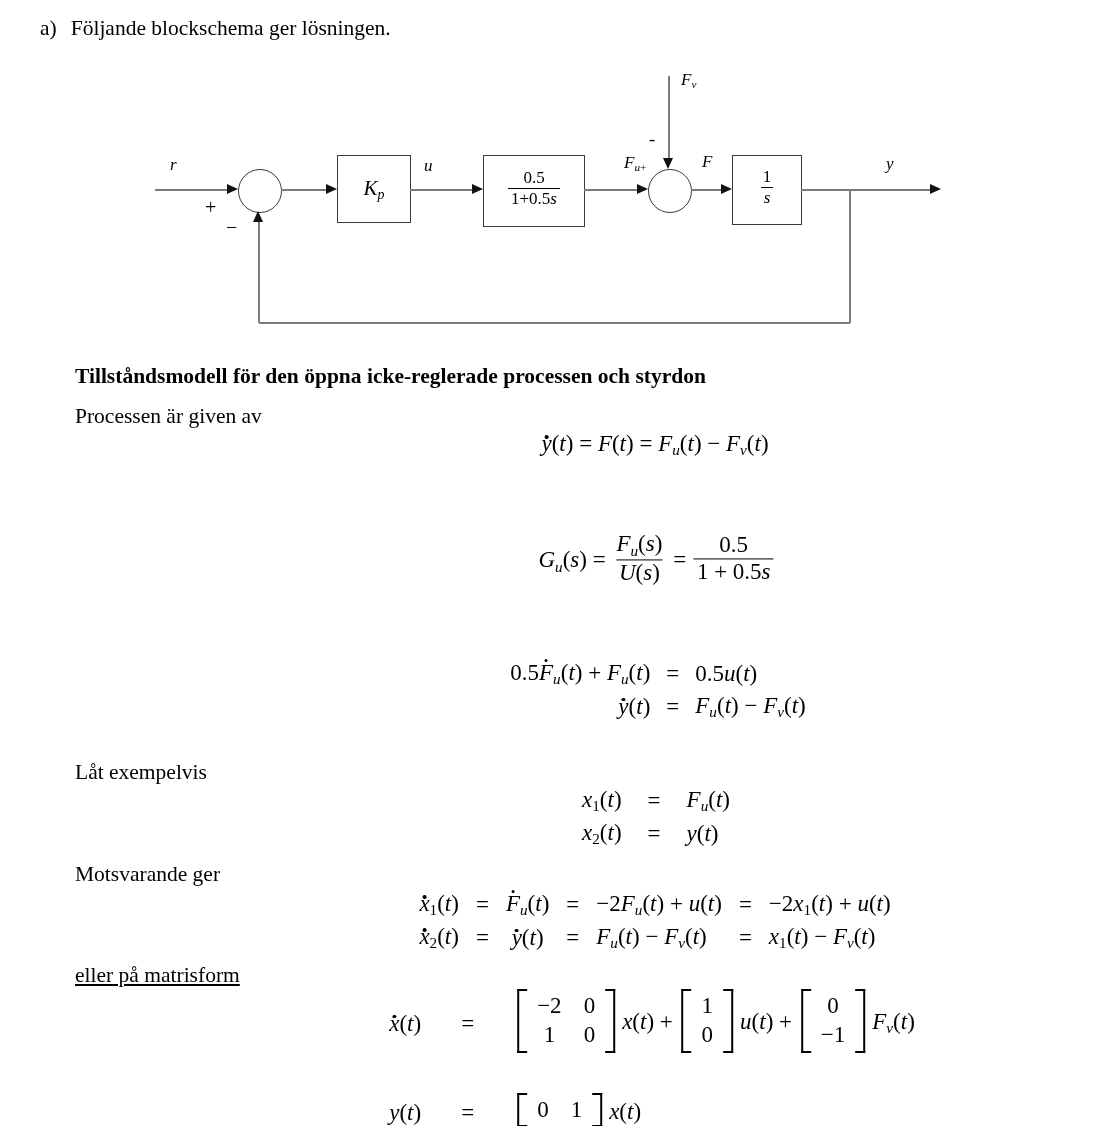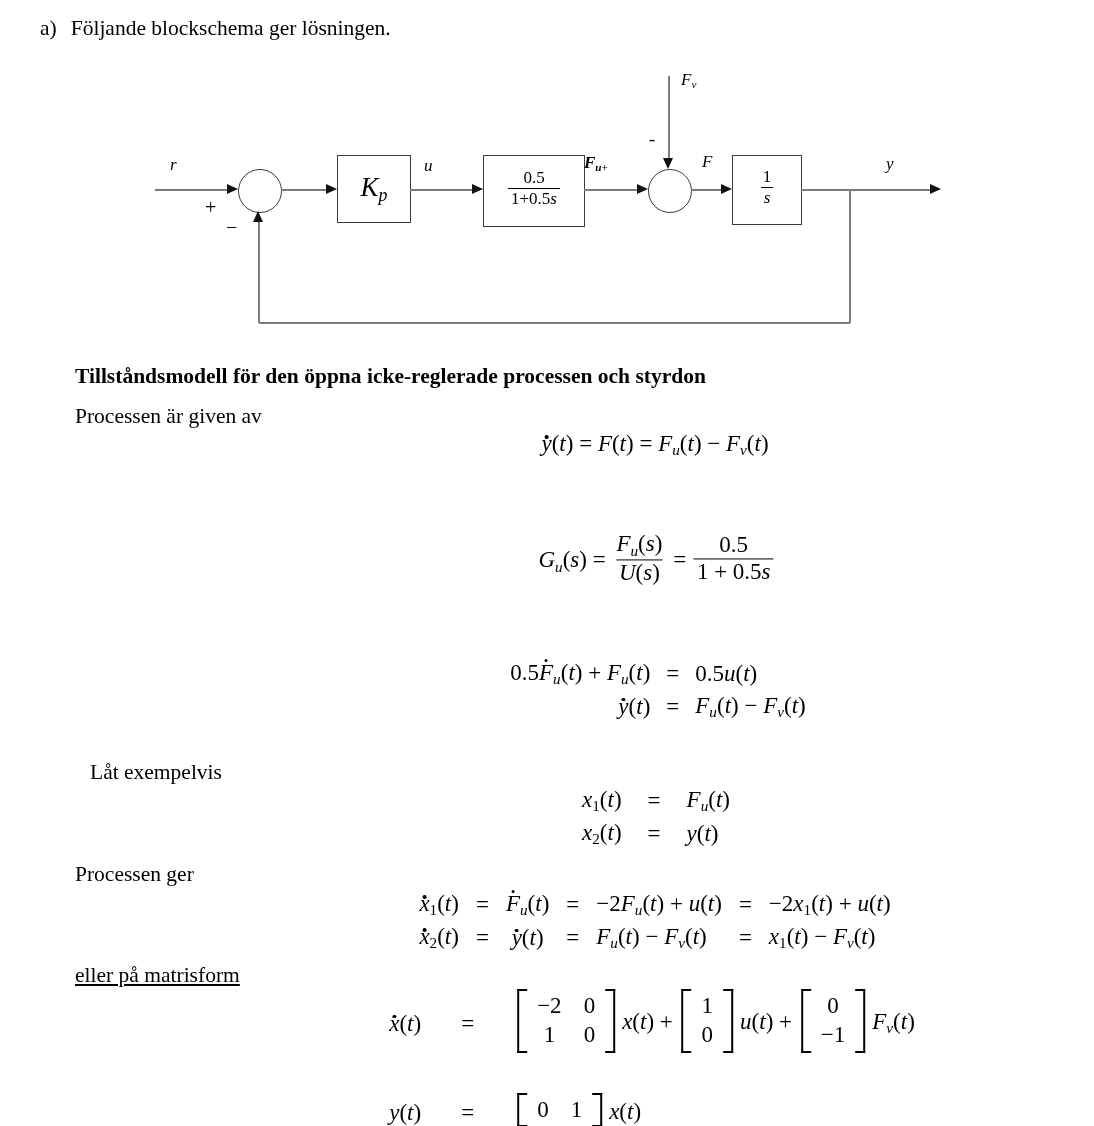--- a/index.html
+++ b/index.html
@@ -40,21 +40,21 @@
   .ln{position:absolute;background:#7b7b7b;}
   .lnh{height:1.6px;}
   .lnv{width:1.6px;}
   .arr{position:absolute;width:0;height:0;}
   .arr-r{border-left:11px solid #111;border-top:5.5px solid transparent;border-bottom:5.5px solid transparent;}
   .arr-d{border-top:11px solid #111;border-left:5.5px solid transparent;border-right:5.5px solid transparent;}
   .arr-u{border-bottom:11px solid #111;border-left:5.5px solid transparent;border-right:5.5px solid transparent;}
   .blk{position:absolute;border:1.5px solid #3a3a3a;background:#fff;
        display:flex;align-items:center;justify-content:center;}
   .blk .math{font-size:17px;}
-  .blk .math-big{font-size:27px;}
+  .blk .math-big{font-size:21px;}
   .sum{position:absolute;width:42px;height:42px;border:1.5px solid #3a3a3a;border-radius:50%;background:#fff;}
   .dlabel{position:absolute;font-size:17px;white-space:nowrap;}
   .sign{position:absolute;font-size:20px;}
   .sign-small{position:absolute;font-size:19px;}
   .title-line{position:absolute;display:flex;gap:14px;font-size:21.5px;}
 </style>
 </head>
 <body>
 
 <div class="page">
@@ -87,21 +87,21 @@
 
     <div class="blk" style="left:483px;top:155px;width:100px;height:70px;">
       <span class="math"><span class="frac">
             <span class="num"><span class="mr">0.5</span></span>
             <span class="den"><span class="mr">1+0.5</span><span class="mi">s</span></span>
           </span></span>
     </div>
 
     <div class="ln lnh" style="left:584px;top:189px;width:53px;"></div>
     <div class="arr arr-r" style="left:637px;top:184px;"></div>
-    <span class="dlabel" style="left:584px;top:153px;font-weight:bold;"><span class="mi">F</span><span class="msub mi">u</span><span class="msub mr">+</span></span>
+    <span class="dlabel" style="left:624px;top:153px;"><span class="mi">F</span><span class="msub mi">u</span><span class="msub mr">+</span></span>
 
     <div class="sum" style="left:648px;top:169px;"></div>
     <div class="ln lnv" style="left:668px;top:76px;height:82px;"></div>
     <div class="arr arr-d" style="left:663px;top:158px;"></div>
     <span class="dlabel" style="left:681px;top:70px;"><span class="mi">F</span><span class="msub mi">v</span></span>
     <span class="sign-small" style="left:649px;top:128px;">-</span>
 
     <div class="ln lnh" style="left:691px;top:189px;width:30px;"></div>
     <div class="arr arr-r" style="left:721px;top:184px;"></div>
     <span class="dlabel mi" style="left:702px;top:152px;"><span class="mi">F</span></span>
@@ -143,34 +143,34 @@
     <div class="eqgrid g3" style="column-gap:16px;row-gap:2px;">
       <span class="cr"><span class="mr">0.5</span><span class="dv"><span class="mi">F</span><span class="mdot cap"></span></span><span class="msub mi">u</span><span class="mr">(</span><span class="mi">t</span><span class="mr">)</span><span class="mr"> + </span><span class="mi">F</span><span class="msub mi">u</span><span class="mr">(</span><span class="mi">t</span><span class="mr">)</span></span>
       <span class="cc">=</span>
       <span class="cl"><span class="mr">0.5</span><span class="mi">u</span><span class="mr">(</span><span class="mi">t</span><span class="mr">)</span></span>
       <span class="cr"><span class="dv"><span class="mi">y</span><span class="mdot"></span></span><span class="mr">(</span><span class="mi">t</span><span class="mr">)</span></span>
       <span class="cc">=</span>
       <span class="cl"><span class="mi">F</span><span class="msub mi">u</span><span class="mr">(</span><span class="mi">t</span><span class="mr">)</span><span class="mr"> − </span><span class="mi">F</span><span class="msub mi">v</span><span class="mr">(</span><span class="mi">t</span><span class="mr">)</span></span>
     </div>
   </div>
 
-  <div class="abs txt" style="left:90px;top:759px;text-align:right;">Låt exempelvis</div>
+  <div class="abs txt" style="left:75px;top:759px;text-align:right;">Låt exempelvis</div>
 
   <div class="eq math" style="left:656px;top:785px;">
     <div class="eqgrid g3" style="column-gap:26px;row-gap:2px;">
       <span class="cr"><span class="mi">x</span><span class="msub mr">1</span><span class="mr">(</span><span class="mi">t</span><span class="mr">)</span></span>
       <span class="cc">=</span>
       <span class="cl"><span class="mi">F</span><span class="msub mi">u</span><span class="mr">(</span><span class="mi">t</span><span class="mr">)</span></span>
       <span class="cr"><span class="mi">x</span><span class="msub mr">2</span><span class="mr">(</span><span class="mi">t</span><span class="mr">)</span></span>
       <span class="cc">=</span>
       <span class="cl"><span class="mi">y</span><span class="mr">(</span><span class="mi">t</span><span class="mr">)</span></span>
     </div>
   </div>
 
-  <div class="abs txt" style="left:75px;top:861px;">Processen ger</div>
+  <div class="abs txt" style="left:75px;top:861px;">Motsvarande ger</div>
 
   <div class="eq math" style="left:655px;top:889px;">
     <div class="eqgrid g7" style="column-gap:17px;row-gap:2px;">
       <span class="cr"><span class="dv"><span class="mi">x</span><span class="mdot"></span></span><span class="msub mr">1</span><span class="mr">(</span><span class="mi">t</span><span class="mr">)</span></span>
       <span class="cc">=</span>
       <span class="cc"><span class="dv"><span class="mi">F</span><span class="mdot cap"></span></span><span class="msub mi">u</span><span class="mr">(</span><span class="mi">t</span><span class="mr">)</span></span>
       <span class="cc">=</span>
       <span class="cl"><span class="mr">−2</span><span class="mi">F</span><span class="msub mi">u</span><span class="mr">(</span><span class="mi">t</span><span class="mr">)</span><span class="mr"> + </span><span class="mi">u</span><span class="mr">(</span><span class="mi">t</span><span class="mr">)</span></span>
       <span class="cc">=</span>
       <span class="cl"><span class="mr">−2</span><span class="mi">x</span><span class="msub mr">1</span><span class="mr">(</span><span class="mi">t</span><span class="mr">)</span><span class="mr"> + </span><span class="mi">u</span><span class="mr">(</span><span class="mi">t</span><span class="mr">)</span></span>

